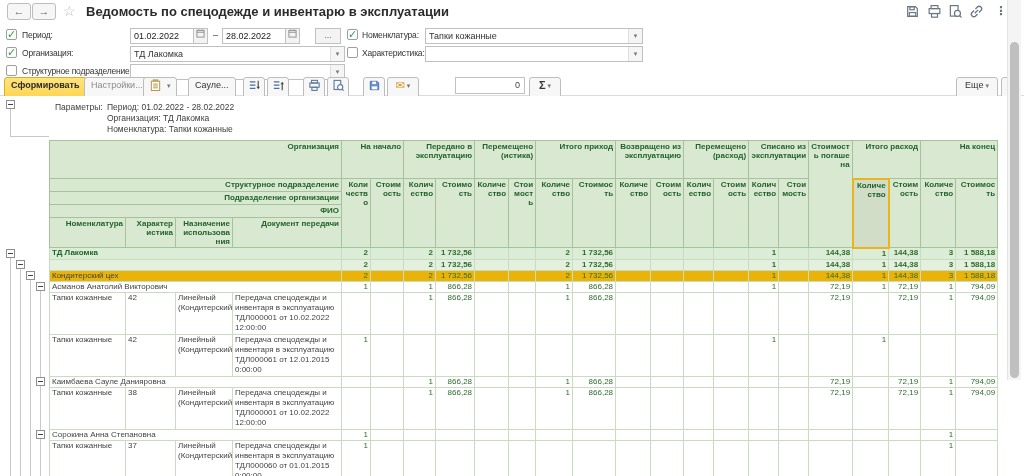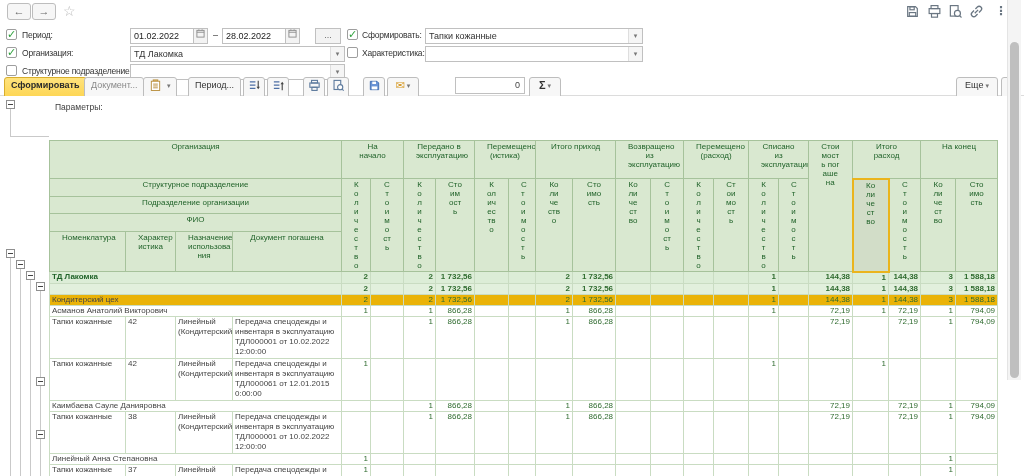--- a/index.html
+++ b/index.html
@@ -46,22 +46,22 @@
     font-size:9px; line-height:15px; text-align:right; padding:0 4px; color:#444; }
 
   
   .report { position:absolute; left:0; top:96px; width:1024px; height:380px; background:#fff; }
   .params { position:absolute; left:55px; top:6px; display:flex; font-size:8.5px; color:#3d3d3d; }
   .params .plabel { width:52px; }
   .params .plines div { line-height:11px; }
 
   table.rep { position:absolute; left:49px; top:44px; width:948px; border-collapse:collapse; table-layout:fixed;
     font-size:8px; }
-  table.rep th { background:#d9e8d0; border:1px solid #a6c29b; color:#21632a; font-weight:normal;
-    text-align:center; vertical-align:top; padding:1px 12px; line-height:9px; overflow:hidden; }
+  table.rep th { background:#d9e8d0; border:1px solid #a6c29b; color:#21632a; font-weight:bold;
+    text-align:right; vertical-align:top; padding:1px 2px; line-height:9px; overflow:hidden; }
   table.rep th.wb { word-wrap:break-word; word-break:break-all;margin-top:8px; }
   table.rep th.sel { border:2px solid #eab41d; background:#d2ddc8; }
   tr.hr1 { height:38px; } tr.hr2 { height:13px; } tr.hr3 { height:13px; } tr.hr4 { height:13px; } tr.hr5 { height:28px; }
 
   table.rep td { border:1px solid #c9dcc2; vertical-align:top; padding:0 2px; line-height:10px;
     overflow:hidden; }
   td.c-num { text-align:right; color:#2f6b2f; white-space:nowrap; }
   td.c-text { color:#444; }
   td.t-doc, td.t-purp, td.t-nom { line-height:9.5px; padding-top:1px; }
   .r-group1, .r-group2, .r-group3, .r-person, .r-total { height:10px; }
@@ -85,20 +85,21 @@
     border-left:1px solid #e4e4e4; }
   .vthumb { position:absolute; left:2px; top:42px; bottom:2px; width:9px; background:#bfbfbf; border-radius:5px; }
 </style>
 </head>
 <body>
 
 <div class="titlebar">
   <div class="navbtn" style="left:7px">←</div>
   <div class="navbtn" style="left:32px">→</div>
   <div class="star">☆</div>
+  <div class="wtitle">Ведомость по спецодежде и инвентарю в эксплуатации</div>
 
   <div class="tb-ico" style="left:905px">
     <svg width="15" height="15" viewBox="0 0 14 14" fill="none" stroke="#6a7682" stroke-width="1.1">
       <path d="M2.5 2.5h7.2l1.8 1.8v7.2h-9z"></path>
         <rect x="4.6" y="2.6" width="4" height="2.8"></rect>
         <rect x="4" y="8" width="6" height="3.4"></rect>
       </svg>
   </div>
   <div class="tb-ico" style="left:927px">
     <svg width="15" height="15" viewBox="0 0 14 14" fill="none" stroke="#6a7682" stroke-width="1.1">
@@ -154,47 +155,47 @@
   </div>
 
   <span class="cb" style="left:6px;top:41px"></span>
   <span class="flabel" style="left:22px;top:42px">Структурное подразделение:</span>
   <div class="combo" style="left:130px;top:40px;width:215px">
     <span class="val"></span>
     <span class="dd">▾</span>
   </div>
 
   <span class="cb on" style="left:347px;top:5px"></span>
-  <span class="flabel" style="left:362px;top:6px">Сформировать:</span>
+  <span class="flabel" style="left:362px;top:6px">Номенклатура:</span>
   <div class="combo" style="left:425px;top:4px;width:218px">
     <span class="val">Тапки кожанные</span>
     <span class="dd">▾</span>
   </div>
 
   <span class="cb" style="left:347px;top:23px"></span>
   <span class="flabel" style="left:362px;top:24px">Характеристика:</span>
   <div class="combo" style="left:425px;top:22px;width:218px">
     <span class="val"></span>
     <span class="dd">▾</span>
   </div>
 </div>
 
 <div class="toolbar">
   <div class="btn gen" style="left:4px">Сформировать</div>
-  <div class="btn dim" style="left:84px">Документ...</div>
+  <div class="btn dim" style="left:84px">Настройки...</div>
   <div class="btn icon" style="left:143px;width:34px">
     <span>
       <svg width="13" height="13" viewBox="0 0 14 14">
           <rect x="4.5" y="1" width="5" height="2.6" fill="#e9c06a" stroke="#b98f3e" stroke-width="1"></rect>
           <rect x="2.5" y="2.4" width="9" height="10" fill="#fff" stroke="#b98f3e" stroke-width="1"></rect>
           <path d="M4.5 5.5h5M4.5 7.5h5M4.5 9.5h5" stroke="#b98f3e" stroke-width="1"></path>
         </svg>
     </span><span class="ddc">▾</span>
   </div>
-  <div class="btn" style="left:188px">Период...</div>
+  <div class="btn" style="left:188px">Сауле...</div>
   <div class="btn icon" style="left:243px;width:22px">
     <span>
       <svg width="13" height="13" viewBox="0 0 14 14">
           <path d="M2 3h6M2 6.5h6M2 10h6" stroke="#4d6fa5" stroke-width="1.3"></path>
           <path d="M11 2v7" stroke="#444" stroke-width="1.2"></path>
           <path d="M9.2 8.4 11 11l1.8-2.6z" fill="#444"></path>
         </svg>
     </span>
   </div>
   <div class="btn icon" style="left:267px;width:22px">
@@ -243,20 +244,25 @@
   <div class="btn" style="left:956px;width:42px">
     <span>Еще</span><span class="ddc">▾</span>
   </div>
   <div class="btn" style="left:1001px;width:20px;padding:0">?</div>
 </div>
 
 <div class="report">
 
   <div class="params">
     <div class="plabel">Параметры:</div>
+    <div class="plines">
+      <div>Период: 01.02.2022 - 28.02.2022</div>
+      <div>Организация: ТД Лакомка</div>
+      <div>Номенклатура: Тапки кожанные</div>
+    </div>
   </div>
 
   <table class="rep">
     <colgroup>
       <col style="width:76px">
         <col style="width:50px">
         <col style="width:57px">
         <col style="width:109px">
       <col style="width:29px">
         <col style="width:33px">
@@ -316,21 +322,21 @@
       <tr class="hr3">
         <th colspan="4">Подразделение организации</th>
       </tr>
       <tr class="hr4">
         <th colspan="4">ФИО</th>
       </tr>
       <tr class="hr5">
         <th>Номенклатура</th>
         <th>Характер истика</th>
         <th>Назначение использова ния</th>
-        <th>Документ погашена</th>
+        <th>Документ передачи</th>
       </tr>
     </thead>
     <tbody>
         <tr class="r-group1">
           <td colspan="4" class="c-text t-name lvl1">ТД Лакомка</td>
           <td class="c-num">2</td>
           <td class="c-num"></td>
           <td class="c-num">2</td>
           <td class="c-num">1 732,56</td>
           <td class="c-num"></td>
@@ -506,21 +512,21 @@
           <td class="c-num"></td>
           <td class="c-num"></td>
           <td class="c-num"></td>
           <td class="c-num">72,19</td>
           <td class="c-num"></td>
           <td class="c-num">72,19</td>
           <td class="c-num">1</td>
           <td class="c-num">794,09</td>
         </tr>
         <tr class="r-person">
-          <td colspan="4" class="c-text t-name lvl4">Линейный Анна Степановна</td>
+          <td colspan="4" class="c-text t-name lvl4">Сорокина Анна Степановна</td>
           <td class="c-num">1</td>
           <td class="c-num"></td>
           <td class="c-num"></td>
           <td class="c-num"></td>
           <td class="c-num"></td>
           <td class="c-num"></td>
           <td class="c-num"></td>
           <td class="c-num"></td>
           <td class="c-num"></td>
           <td class="c-num"></td>

